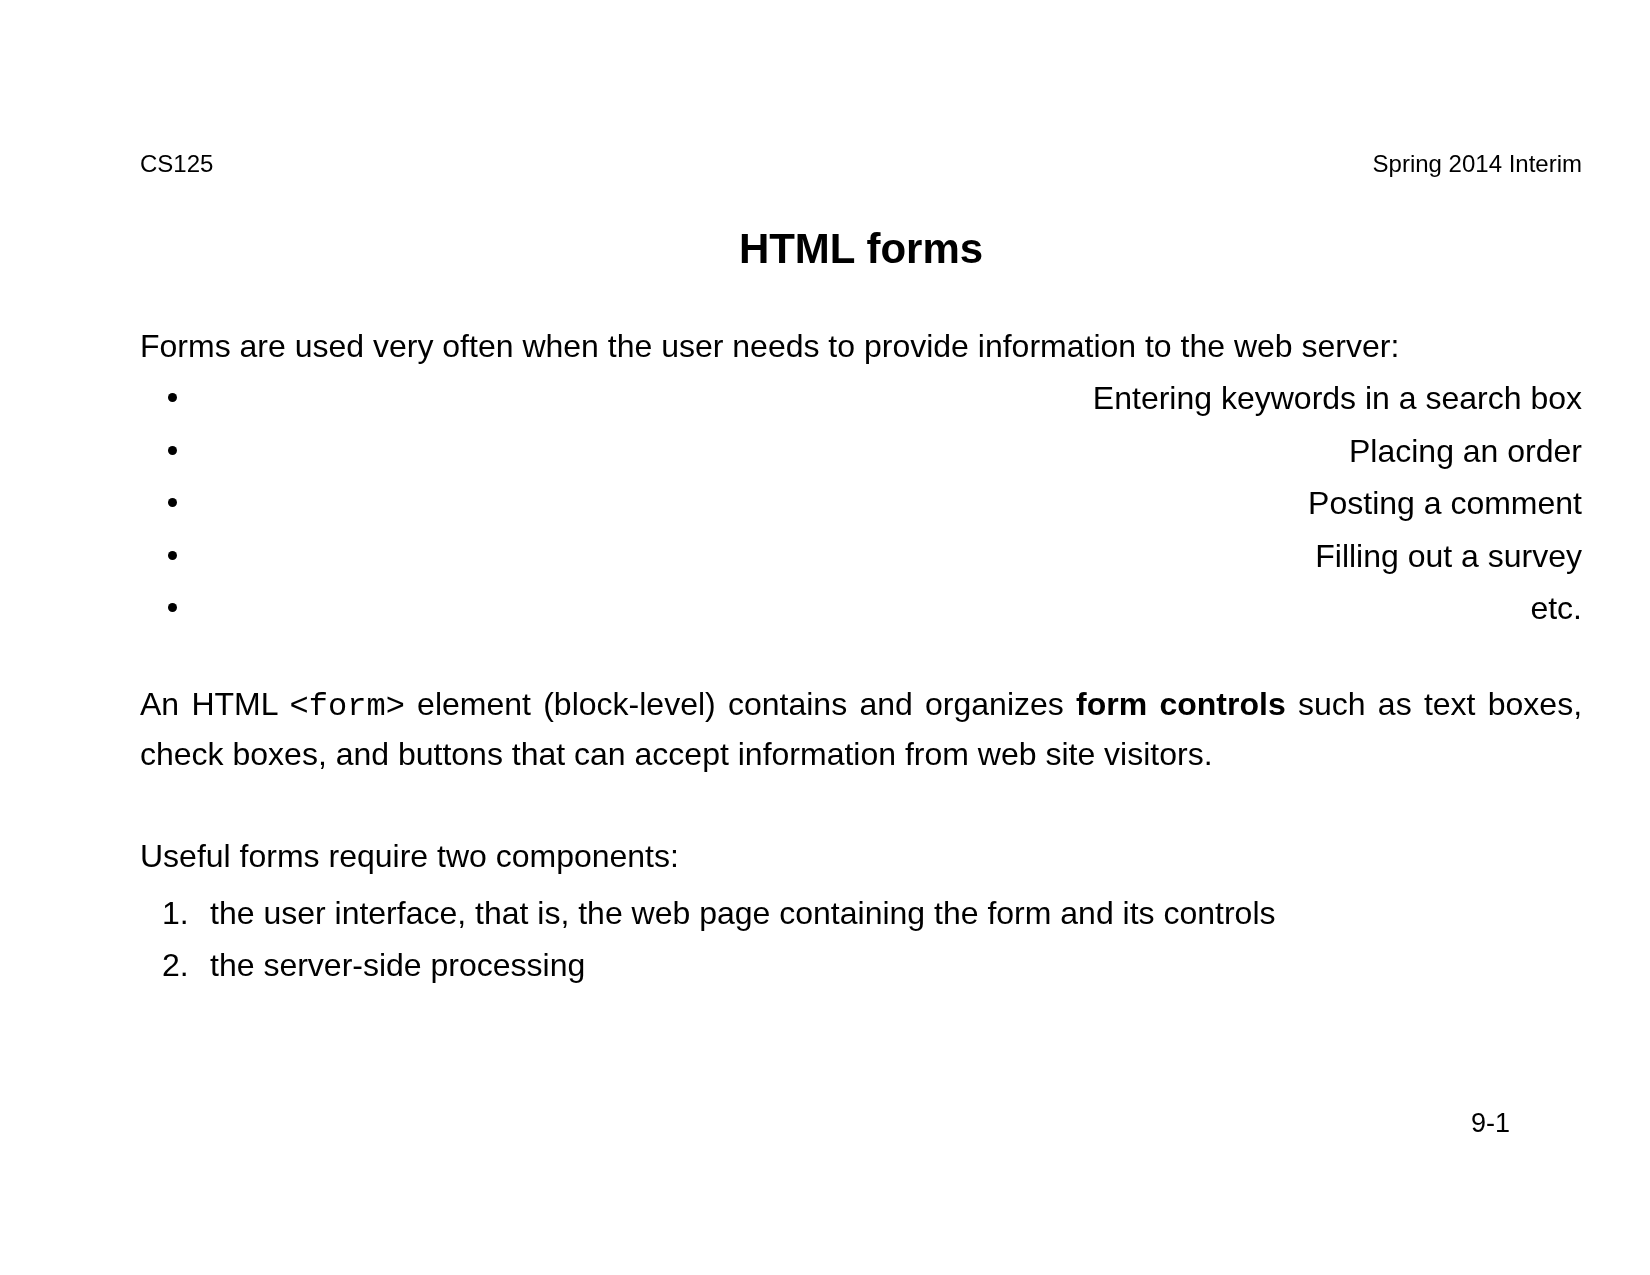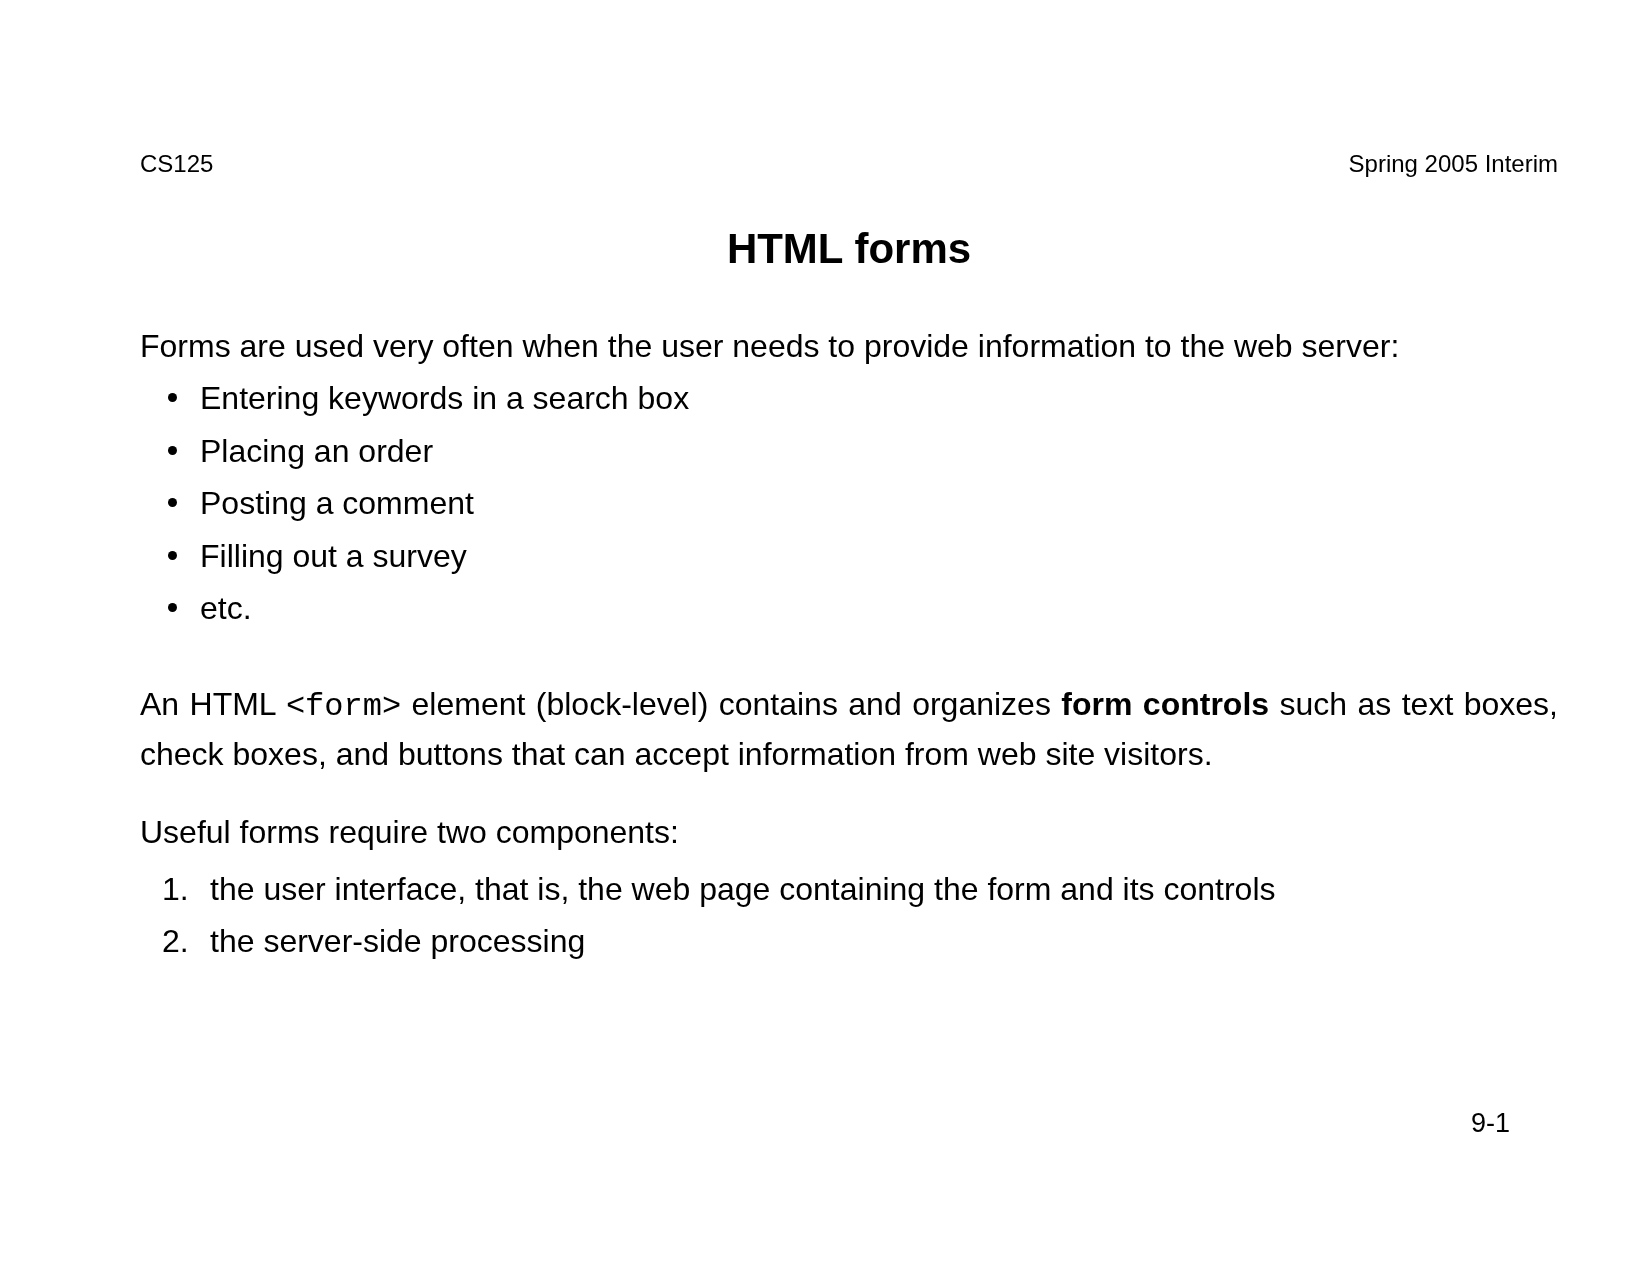--- a/index.html
+++ b/index.html
@@ -8,21 +8,21 @@
     width: 1650px;
     height: 1275px;
     background: #ffffff;
     font-family: "Helvetica Neue", Helvetica, Arial, sans-serif;
     color: #000;
   }
   .page {
     box-sizing: border-box;
     width: 1650px;
     height: 1275px;
-    padding: 150px 92px 90px 140px;
+    padding: 150px 68px 90px 140px;
     position: relative;
   }
   .header-row {
     display: flex;
     justify-content: space-between;
     font-size: 24px;
     font-weight: 400;
     margin-bottom: 20px;
   }
   .title {
@@ -45,33 +45,34 @@
     list-style: none;
     padding: 0;
     margin: 0 0 50px 0;
   }
   ul.bullets li {
     position: relative;
     padding-left: 60px;
     margin: 6px 0;
     font-size: 32px;
     line-height: 1.45;
+    text-align: right;
   }
   ul.bullets li::before {
     content: "";
     position: absolute;
     left: 28px;
     top: 18px;
     width: 9px;
     height: 9px;
     background: #000;
     border-radius: 50%;
   }
   .para2 {
-    margin-bottom: 32px;
+    margin-bottom: 56px;
   }
   .para3 {
   }
   ol.numbered {
     list-style: none;
     padding: 0;
     margin: 10px;
     counter-reset: item;
   }
   ol.numbered li {
@@ -103,21 +104,21 @@
     font-size: 27px;
   }
 </style>
 </head>
 <body>
 
 <div class="page">
 
   <div class="header-row">
     <span>CS125</span>
-    <span>Spring 2005 Interim</span>
+    <span>Spring 2014 Interim</span>
   </div>
 
   <div class="title">HTML forms</div>
 
   <div class="body-text intro">Forms are used very often when the user needs to provide information to the web server:</div>
 
   <ul class="bullets">
     <li>Entering keywords in a search box</li>
     <li>Placing an order</li>
     <li>Posting a comment</li>

